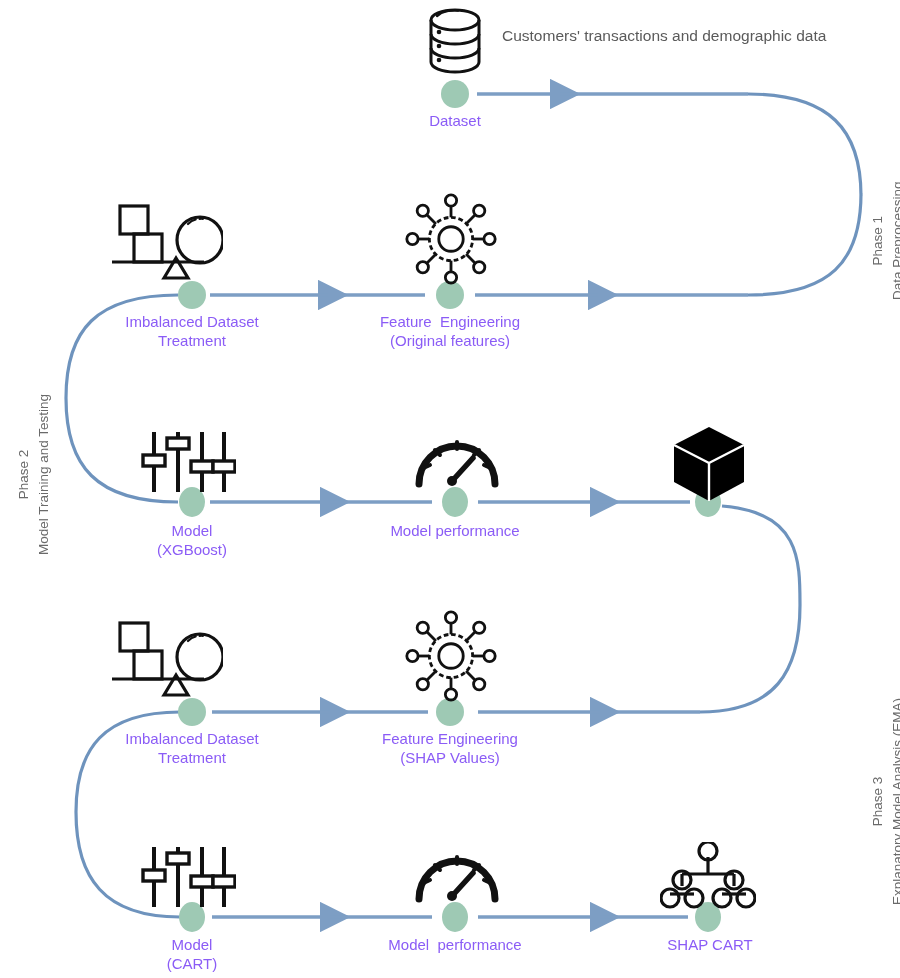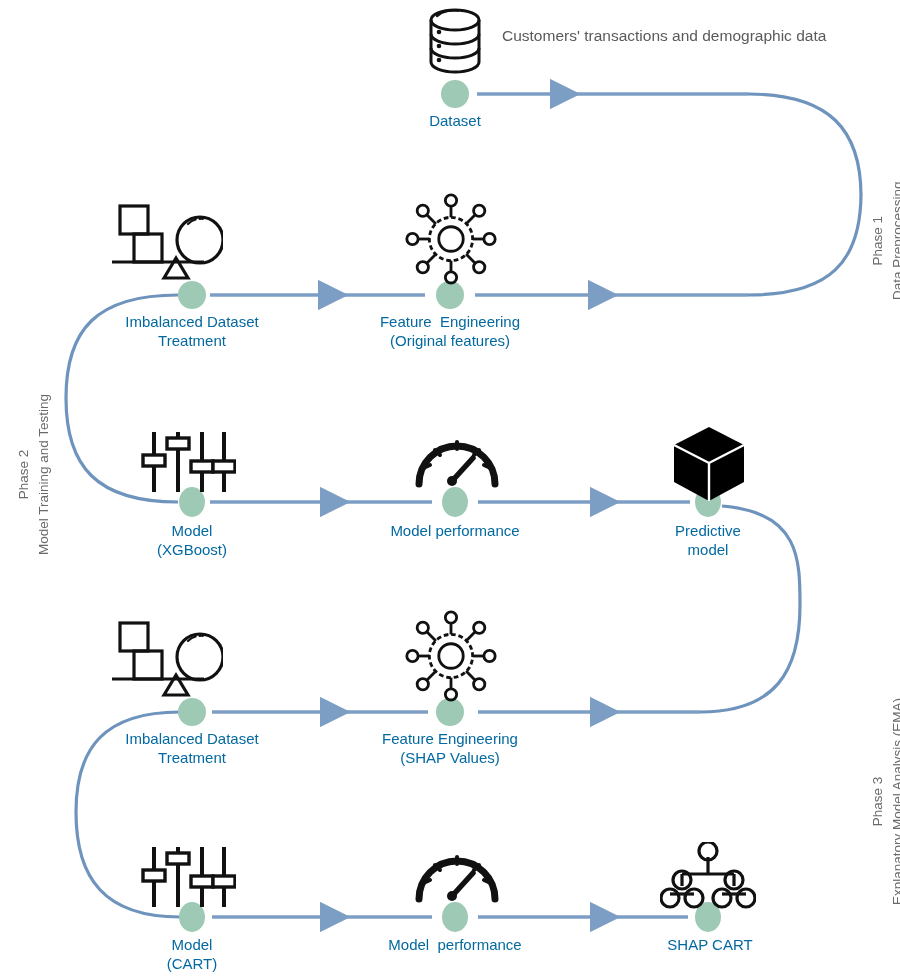--- a/index.html
+++ b/index.html
@@ -6,21 +6,21 @@
   body{
     width:900px;height:978px;position:relative;overflow:hidden;
     font-family:"Liberation Sans","DejaVu Sans",sans-serif;
     color:#595959;
   }
   #canvas{position:absolute;left:0;top:0;width:900px;height:817px;}
   svg.layer{position:absolute;left:0;top:0;width:900px;height:978px;pointer-events:none;}
 
   .node-label{
     position:absolute;text-align:center;font-size:15px;line-height:1.25;
-    color:#0369a1;white-space:pre;
+    color:#8b5cf6;white-space:pre;
   }
   .caption{
     position:absolute;font-size:15.5px;color:#5a5a5a;white-space:nowrap;
   }
   .phase-label{
     position:absolute;font-size:13.5px;color:#6a6a6a;line-height:1.45;
     white-space:nowrap;text-align:center;
   }
   .phase-right{transform-origin:left top;transform:rotate(-90deg);}
   .phase-left{transform-origin:left top;transform:rotate(-90deg);}
@@ -277,22 +277,20 @@
 Treatment</div>
 
   <div class="node-label" style="left:350px;top:313px;width:200px;">Feature  Engineering
 (Original features)</div>
 
   <div class="node-label" style="left:122px;top:522px;width:140px;">Model
 (XGBoost)</div>
 
   <div class="node-label" style="left:365px;top:522px;width:180px;">Model performance</div>
 
-  <div class="node-label" style="left:638px;top:522px;width:140px;">Predictive
-model</div>
 
   <div class="node-label" style="left:92px;top:730px;width:200px;">Imbalanced Dataset
 Treatment</div>
 
   <div class="node-label" style="left:355px;top:730px;width:190px;">Feature Engineering
 (SHAP Values)</div>
 
   <div class="node-label" style="left:122px;top:936px;width:140px;">Model
 (CART)</div>
 

